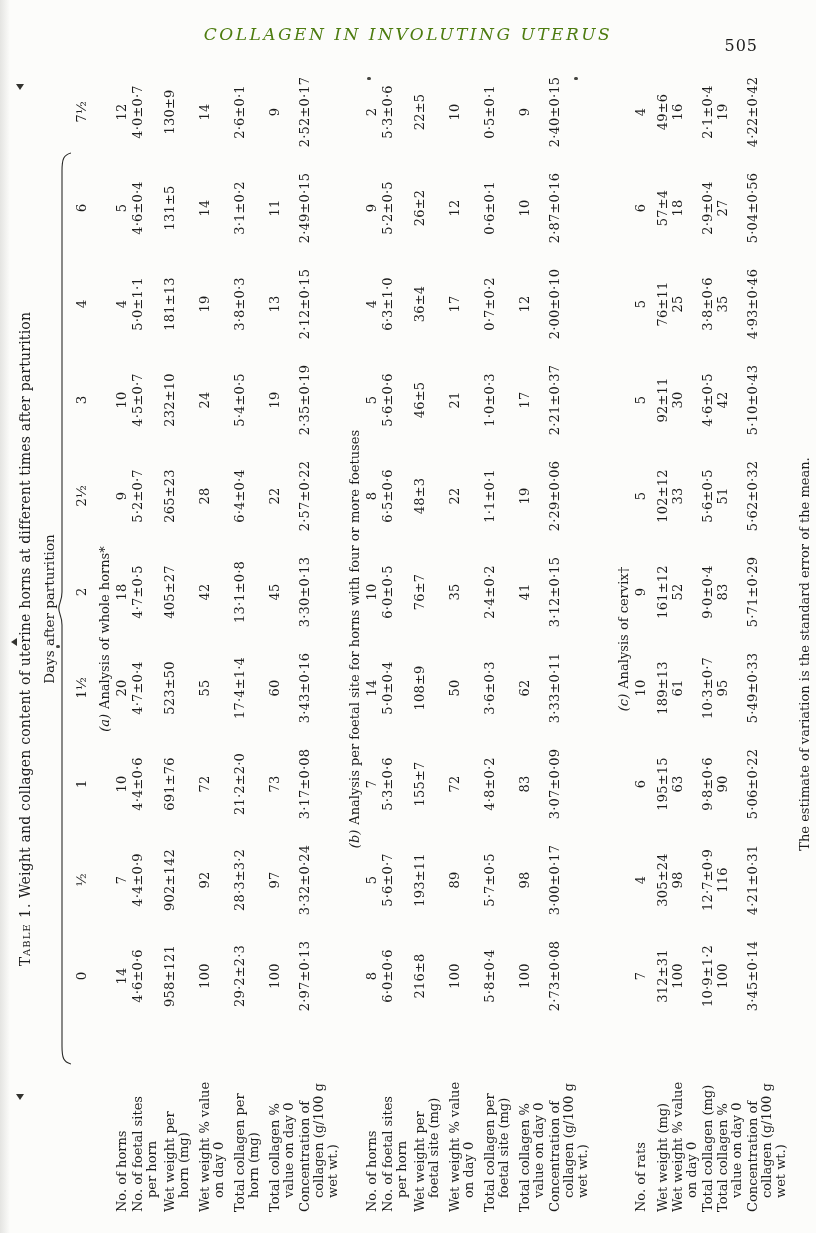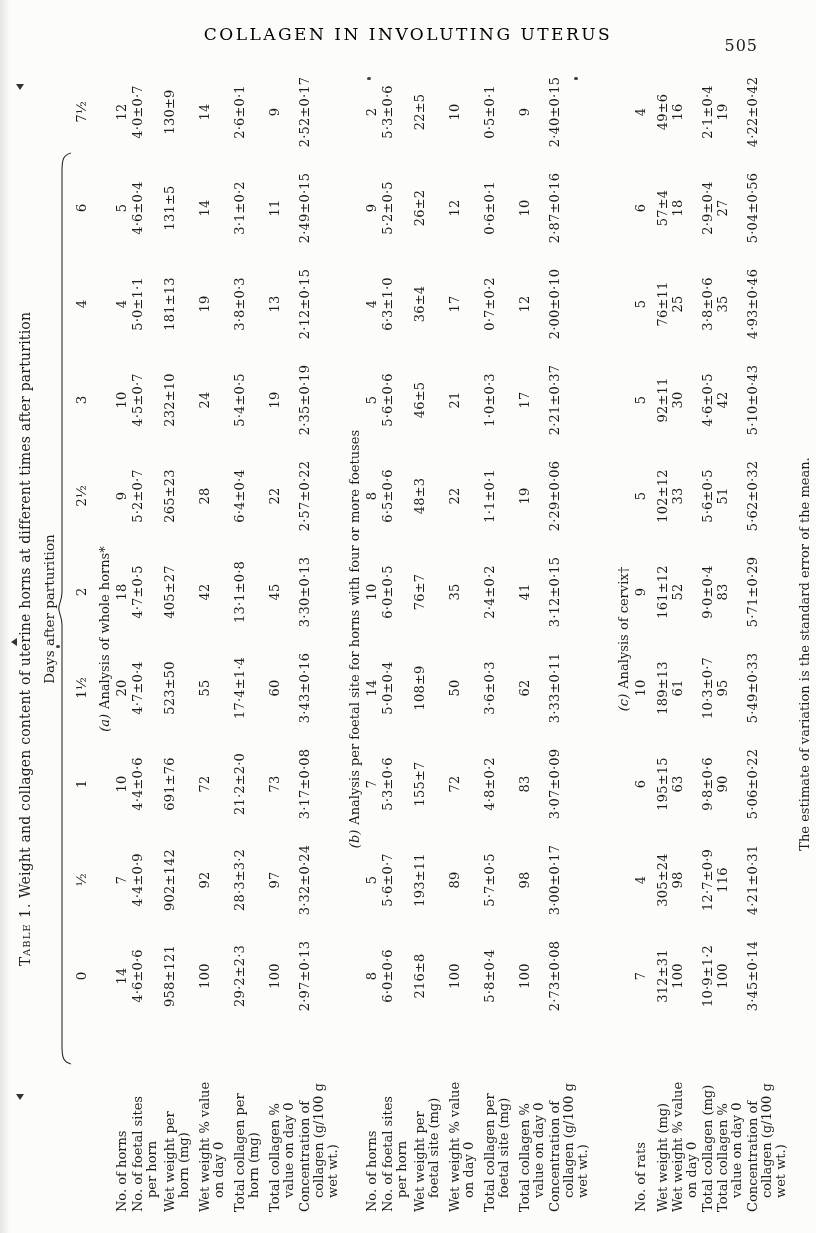--- a/index.html
+++ b/index.html
@@ -11,21 +11,21 @@
   }
   .page-edge{
     position:absolute;left:0;top:0;width:10px;height:1233px;
     background:linear-gradient(90deg,rgba(120,120,115,0.18),rgba(120,120,115,0));
     pointer-events:none;
   }
   
   .running-head{position:absolute;left:0;top:24px;width:816px;height:30px;}
   .rh-title{
     position:absolute;left:0;right:0;text-align:center;
-    font-size:17px;letter-spacing:2.5px;color:#000000;
+    font-style:italic;font-size:17px;letter-spacing:2.5px;color:#4d7c0f;
   }
   .rh-page{position:absolute;right:58px;top:12px;font-size:16px;letter-spacing:1px;}
 
   
   .table-sheet{
     position:absolute;left:16px;top:64px;width:1150px;
     transform-origin:0 0;
     transform:rotate(-90deg) translateX(-1150px);
     font-size:13px;line-height:14px;
   }

